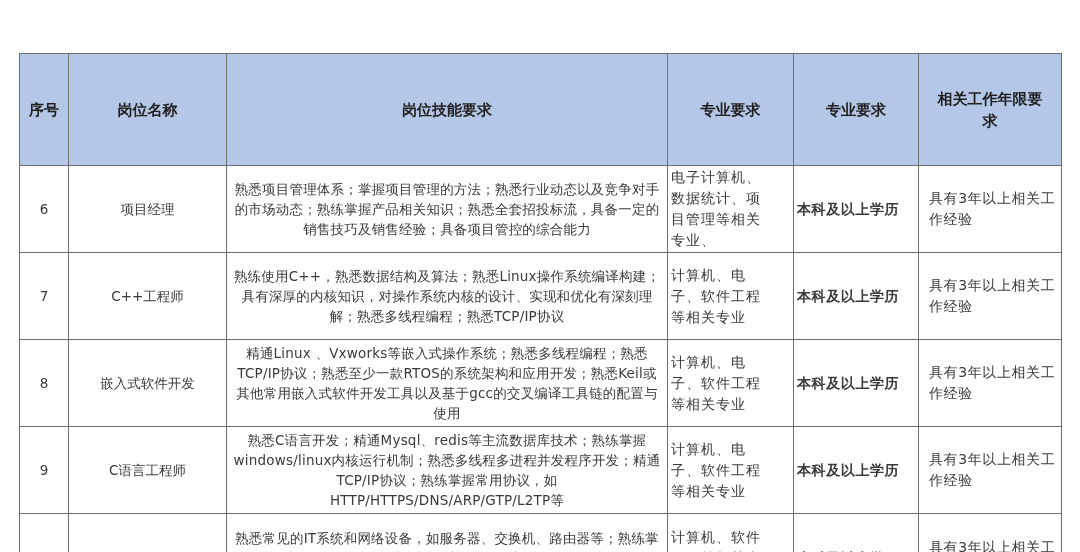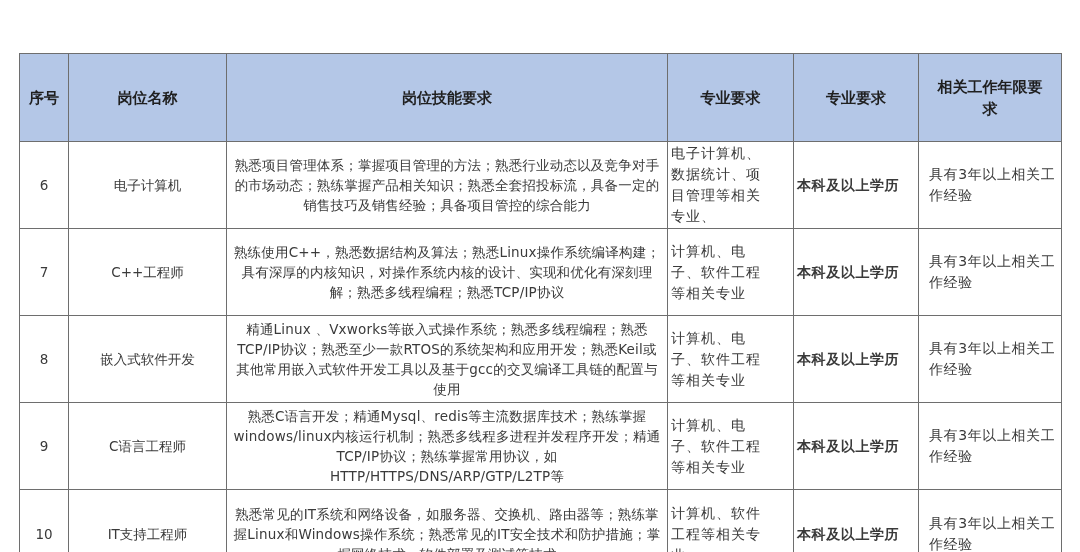--- a/index.html
+++ b/index.html
@@ -96,27 +96,27 @@
         <col class="c-edu">
         <col class="c-exp">
     </colgroup>
     <thead>
       <tr>
         <th>序号</th>
         <th>岗位名称</th>
         <th>岗位技能要求</th>
         <th>专业要求</th>
         <th>专业要求</th>
-        <th style="padding:0 12px;text-align:center;">相关工作年限要求</th>
+        <th style="padding:12px 12px;text-align:center;">相关工作年限要求</th>
       </tr>
     </thead>
     <tbody>
       <tr>
         <td class="idx">6</td>
-        <td class="name">电子计算机</td>
+        <td class="name">项目经理</td>
         <td class="skill">熟悉项目管理体系；掌握项目管理的方法；熟悉行业动态以及竞争对手的市场动态；熟练掌握产品相关知识；熟悉全套招投标流，具备一定的销售技巧及销售经验；具备项目管控的综合能力</td>
         <td class="major">电子计算机、数据统计、项目管理等相关专业、</td>
         <td class="edu">本科及以上学历</td>
         <td class="exp">具有3年以上相关工作经验</td>
       </tr>
       <tr>
         <td class="idx">7</td>
         <td class="name">C++工程师</td>
         <td class="skill">熟练使用C++，熟悉数据结构及算法；熟悉Linux操作系统编译构建；具有深厚的内核知识，对操作系统内核的设计、实现和优化有深刻理解；熟悉多线程编程；熟悉TCP/IP协议</td>
         <td class="major">计算机、电子、软件工程等相关专业</td>

